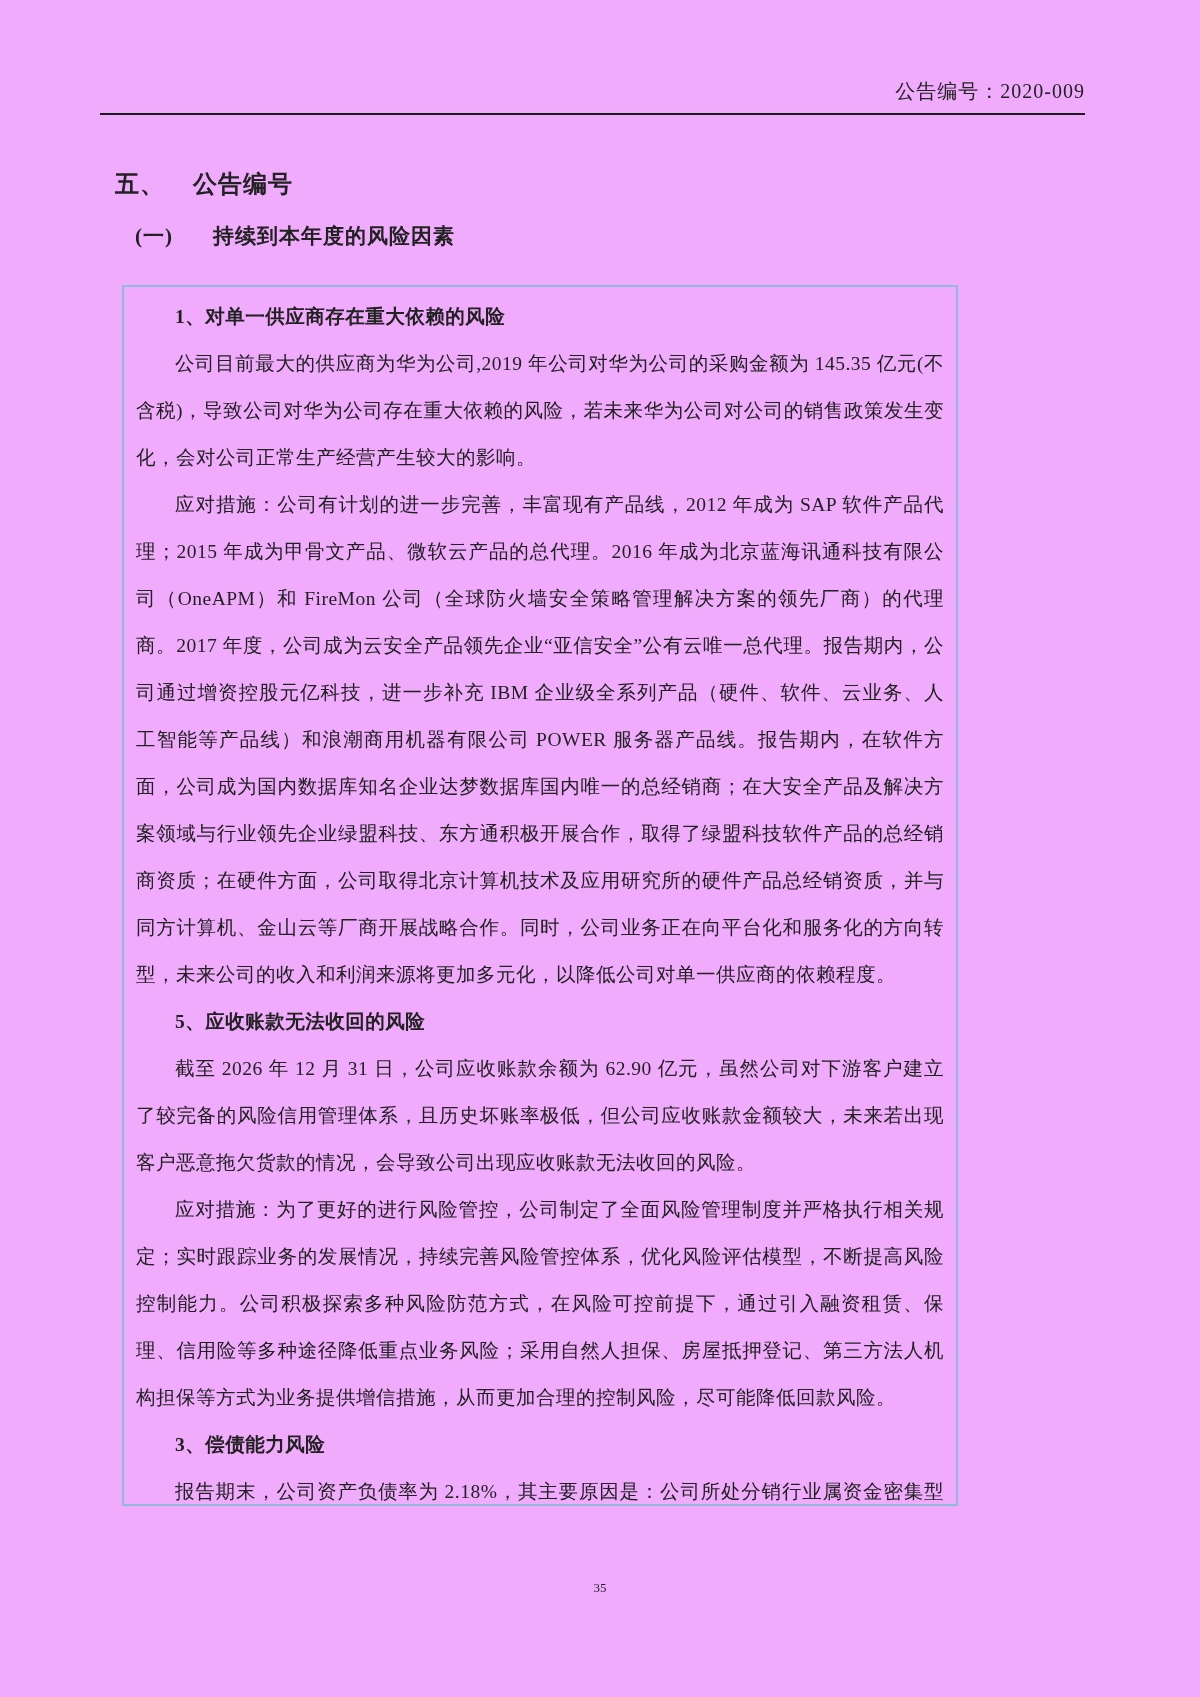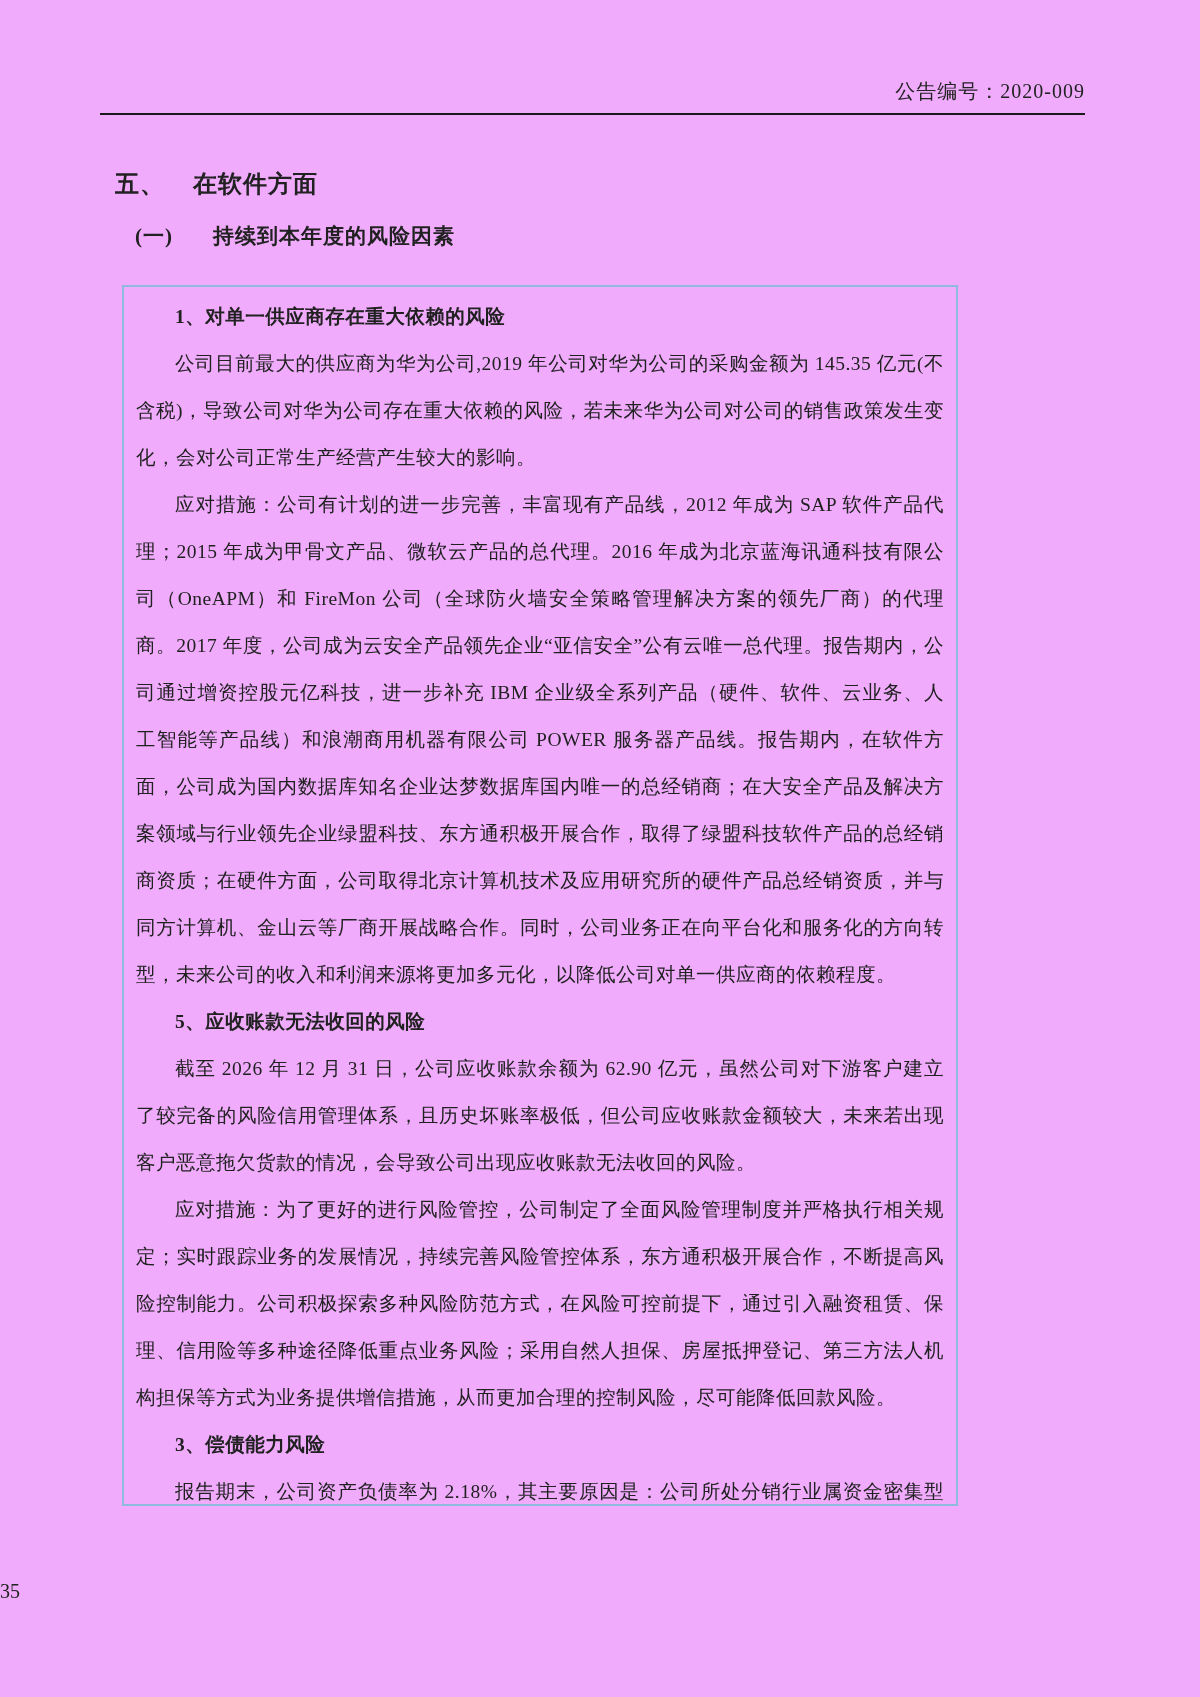--- a/index.html
+++ b/index.html
@@ -83,54 +83,55 @@
     text-indent: 2em;
     text-align: justify;
     letter-spacing: 0.5px;
   }
   
   .page-num {
     position: absolute;
     top: 1580px;
     left: 0;
     width: 100%;
-    font-size: 20px;
+    text-align: center;
+    font-size: 13px;
     color: #222;
   }
 </style>
 </head>
 <body>
 
 <div class="page">
 
   <div class="doc-header">
     <span class="doc-number">公告编号：2020-009</span>
     <hr class="header-rule">
   </div>
 
   <div class="h1-row">
-    <span class="num">五、</span><span>在软件方面</span>
+    <span class="num">五、</span><span>公告编号</span>
   </div>
 
   <div class="h2-row">
     <span class="num">(一)</span><span>持续到本年度的风险因素</span>
   </div>
 
   <div class="risk-box">
 
     <section>
       <h3 class="sec-h">1、对单一供应商存在重大依赖的风险</h3>
       <p>公司目前最大的供应商为华为公司,2019 年公司对华为公司的采购金额为 145.35 亿元(不含税)，导致公司对华为公司存在重大依赖的风险，若未来华为公司对公司的销售政策发生变化，会对公司正常生产经营产生较大的影响。</p>
       <p>应对措施：公司有计划的进一步完善，丰富现有产品线，2012 年成为 SAP 软件产品代理；2015 年成为甲骨文产品、微软云产品的总代理。2016 年成为北京蓝海讯通科技有限公司（OneAPM）和 FireMon 公司（全球防火墙安全策略管理解决方案的领先厂商）的代理商。2017 年度，公司成为云安全产品领先企业“亚信安全”公有云唯一总代理。报告期内，公司通过增资控股元亿科技，进一步补充 IBM 企业级全系列产品（硬件、软件、云业务、人工智能等产品线）和浪潮商用机器有限公司 POWER 服务器产品线。报告期内，在软件方面，公司成为国内数据库知名企业达梦数据库国内唯一的总经销商；在大安全产品及解决方案领域与行业领先企业绿盟科技、东方通积极开展合作，取得了绿盟科技软件产品的总经销商资质；在硬件方面，公司取得北京计算机技术及应用研究所的硬件产品总经销资质，并与同方计算机、金山云等厂商开展战略合作。同时，公司业务正在向平台化和服务化的方向转型，未来公司的收入和利润来源将更加多元化，以降低公司对单一供应商的依赖程度。</p>
     </section>
 
     <section>
       <h3 class="sec-h">5、应收账款无法收回的风险</h3>
       <p>截至 2026 年 12 月 31 日，公司应收账款余额为 62.90 亿元，虽然公司对下游客户建立了较完备的风险信用管理体系，且历史坏账率极低，但公司应收账款金额较大，未来若出现客户恶意拖欠货款的情况，会导致公司出现应收账款无法收回的风险。</p>
-      <p>应对措施：为了更好的进行风险管控，公司制定了全面风险管理制度并严格执行相关规定；实时跟踪业务的发展情况，持续完善风险管控体系，东方通积极开展合作，不断提高风险控制能力。公司积极探索多种风险防范方式，在风险可控前提下，通过引入融资租赁、保理、信用险等多种途径降低重点业务风险；采用自然人担保、房屋抵押登记、第三方法人机构担保等方式为业务提供增信措施，从而更加合理的控制风险，尽可能降低回款风险。</p>
+      <p>应对措施：为了更好的进行风险管控，公司制定了全面风险管理制度并严格执行相关规定；实时跟踪业务的发展情况，持续完善风险管控体系，优化风险评估模型，不断提高风险控制能力。公司积极探索多种风险防范方式，在风险可控前提下，通过引入融资租赁、保理、信用险等多种途径降低重点业务风险；采用自然人担保、房屋抵押登记、第三方法人机构担保等方式为业务提供增信措施，从而更加合理的控制风险，尽可能降低回款风险。</p>
     </section>
 
     <section>
       <h3 class="sec-h">3、偿债能力风险</h3>
       <p>报告期末，公司资产负债率为 2.18%，其主要原因是：公司所处分销行业属资金密集型行业，资产负债率高、流动比率和速动比率低是同行业企业普遍具有的特点，行业内规模较大的企业通常凭借</p>
     </section>
 
   </div>
 
   <div class="page-num">35</div>

